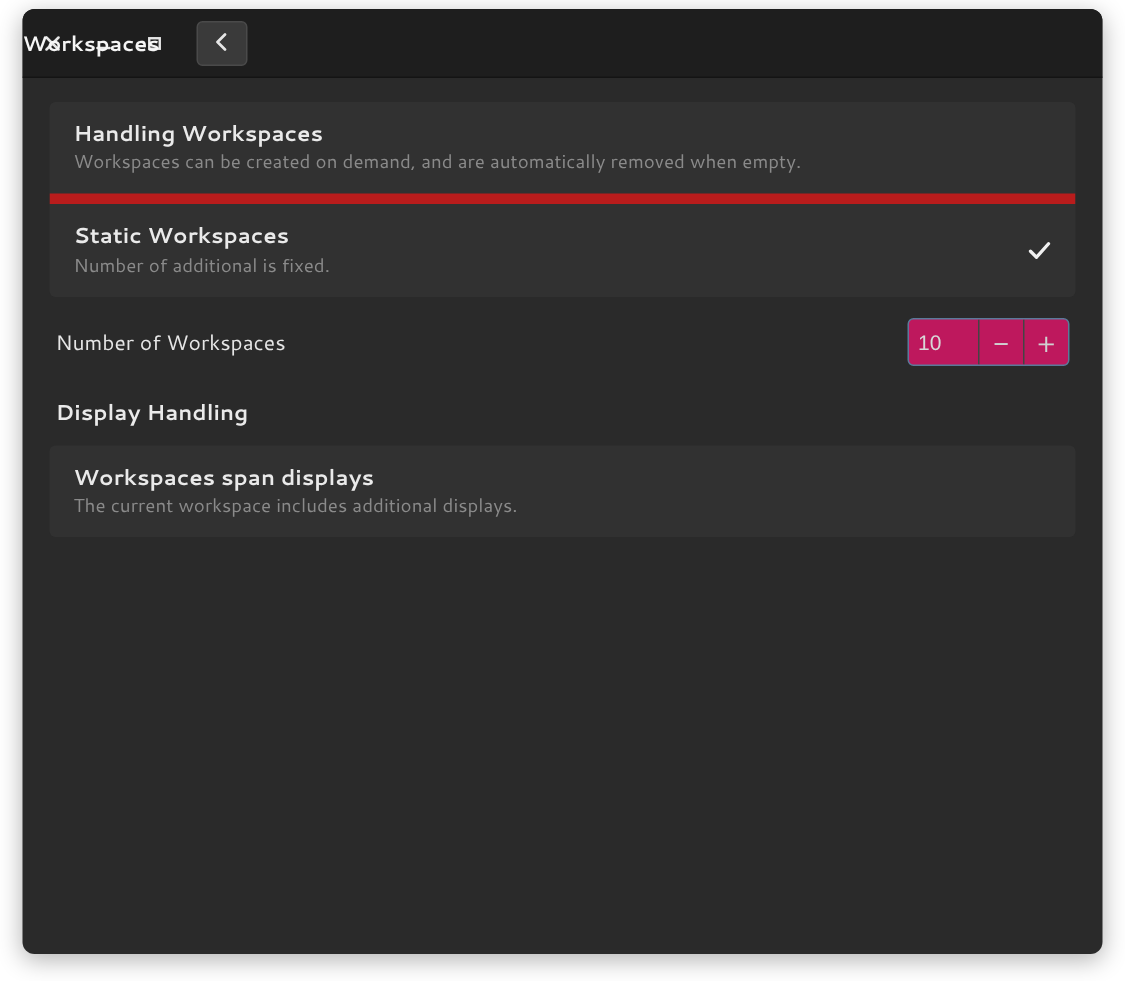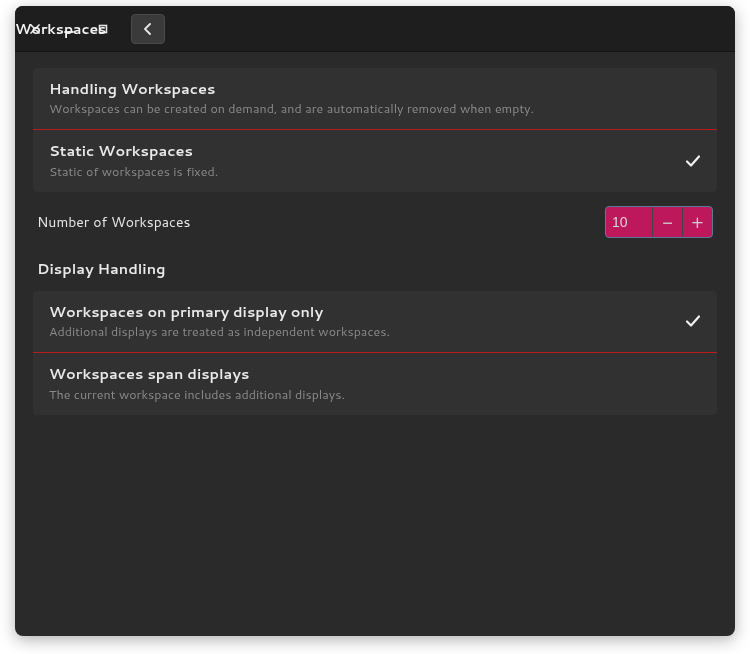--- a/index.html
+++ b/index.html
@@ -62,21 +62,21 @@
       background: #313131;
       border-radius: 4px;
       overflow: hidden;
     }
     .row {
       padding: 12px 16px;
       cursor: pointer;
       display: flex;
       align-items: center;
     }
-    .row + .row { border-top: 1px solid #b91c1c; gap: 36px; }
+    .row + .row { border-top: 7px solid #b91c1c; gap: 36px; }
     .row-text { flex: 1; }
     .row-title { color: #eaeaea; font-size: 14.5px; font-weight: 600; line-height: 1.2; }
     .row-sub { color: #8a8a8a; font-size: 12.5px; margin-top: 2px; }
     .check { color: #f0f0f0; }
     .check svg { display: block; }
     .out-row {
       display: flex;
       align-items: center;
       padding: 14px 4px 14px 4px;
       color: #e6e6e6;
@@ -155,21 +155,21 @@
     <div class="group">
       <div class="row">
         <div class="row-text">
           <div class="row-title">Handling Workspaces</div>
           <div class="row-sub">Workspaces can be created on demand, and are automatically removed when empty.</div>
         </div>
       </div>
       <div class="row">
         <div class="row-text">
           <div class="row-title">Static Workspaces</div>
-          <div class="row-sub">Static of workspaces is fixed.</div>
+          <div class="row-sub">Number of additional is fixed.</div>
         </div>
         <span class="check">
           <svg width="16" height="16" viewBox="0 0 16 16">
               <path d="M2 8.5 L6 12.5 L14 3.5" fill="none" stroke="currentColor" stroke-width="2.2" stroke-linecap="round" stroke-linejoin="round"></path>
             </svg>
         </span>
       </div>
     </div>
 
     <div class="out-row">
@@ -179,31 +179,20 @@
         <div class="spin-btn">−</div>
         <div class="spin-btn">+</div>
       </div>
     </div>
 
     <div class="section-title">Display Handling</div>
 
     <div class="group">
       <div class="row">
         <div class="row-text">
-          <div class="row-title">Workspaces on primary display only</div>
-          <div class="row-sub">Additional displays are treated as independent workspaces.</div>
-        </div>
-        <span class="check">
-          <svg width="16" height="16" viewBox="0 0 16 16">
-              <path d="M2 8.5 L6 12.5 L14 3.5" fill="none" stroke="currentColor" stroke-width="2.2" stroke-linecap="round" stroke-linejoin="round"></path>
-            </svg>
-        </span>
-      </div>
-      <div class="row">
-        <div class="row-text">
           <div class="row-title">Workspaces span displays</div>
           <div class="row-sub">The current workspace includes additional displays.</div>
         </div>
       </div>
     </div>
 
   </div>
 </div>
 
 </body></html>

